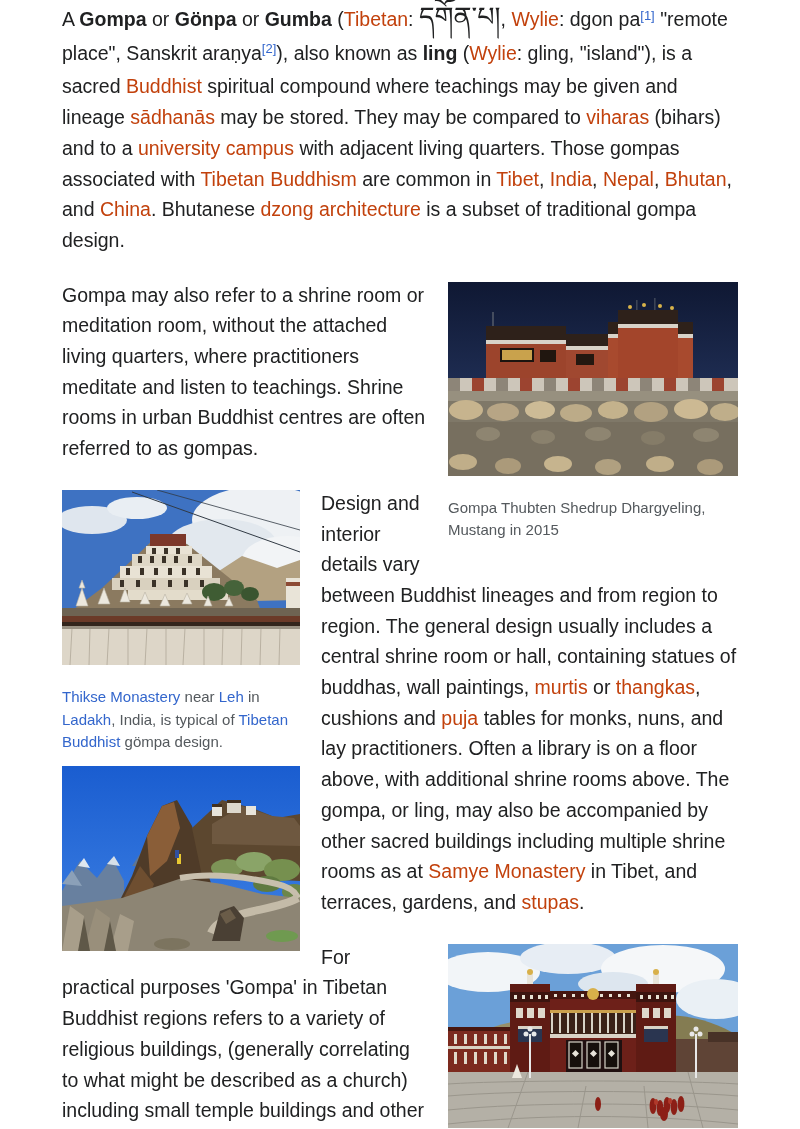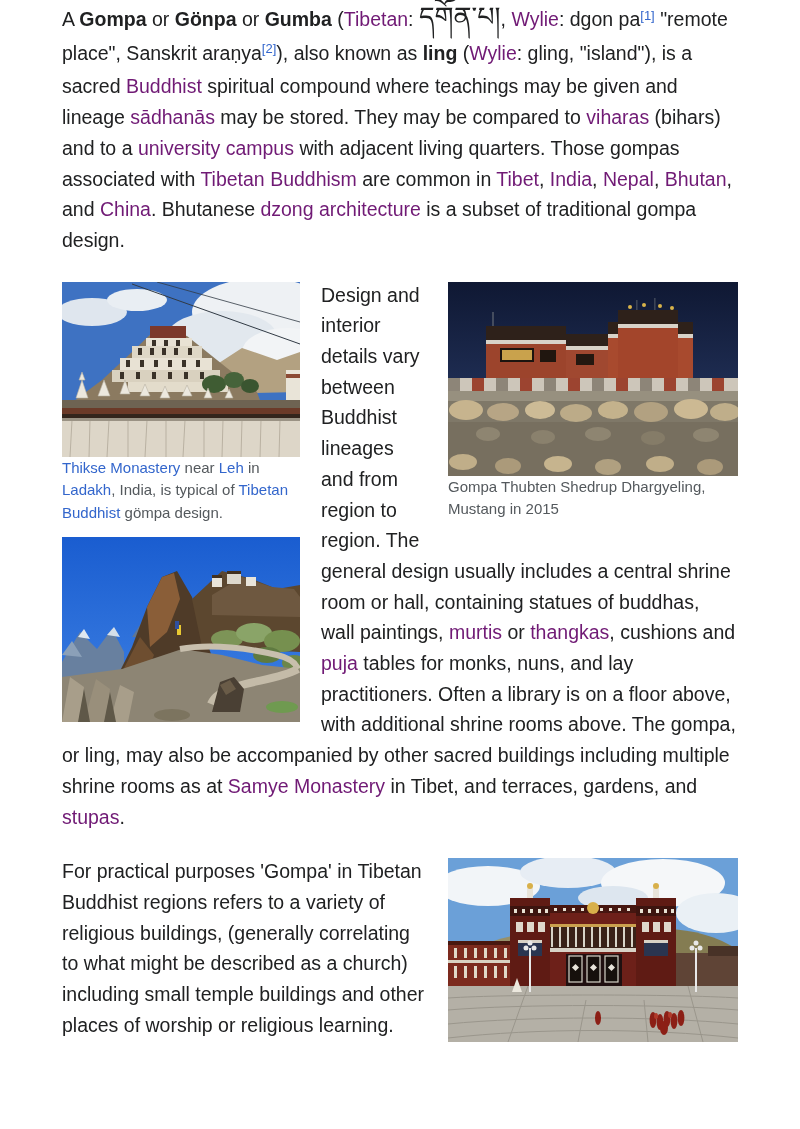--- a/index.html
+++ b/index.html
@@ -1,28 +1,28 @@
 <!DOCTYPE html>
 <html><head>
 <meta charset="utf-8">
 <style>
   html,body{margin:0;padding:0;background:#fff;}
   body{font-family:"Liberation Sans","DejaVu Sans",sans-serif;color:#202122;}
   .page{width:800px;padding:2px 62px 30px;box-sizing:border-box;overflow:hidden;}
   p{margin:24px 0;font-size:19.5px;line-height:30.7px;color:#202122;}
   p.lead{margin-top:0;}
-  a.wlink{color:#701a75;text-decoration:none;cursor:pointer;}
+  a.wlink{color:#c2410c;text-decoration:none;cursor:pointer;}
   a.sup{color:#3366cc;text-decoration:none;font-size:13px;position:relative;top:-0.5em;cursor:pointer;}
   .b{font-weight:bold;text-align:right;}
   .i{}
   .tib{font-size:27px;}
   figure{margin:0;}
   .fr{float:right;clear:right;margin:2px 0 10px 21px;}
   .fl{float:left;clear:left;margin:2px 21px 10px 0;}
-  figcaption{font-size:15px;line-height:22.7px;color:#54595d;margin-top:0;}
+  figcaption{font-size:15px;line-height:22.7px;color:#54595d;margin-top:21px;}
   figcaption a.wlink{color:#3366cc;}
   .nowrap{white-space:nowrap;}
   .thumb svg{display:block;}
 </style>
 </head>
 <body>
 
 <div class="page">
 
   <p class="lead"><span>A </span><span class="b">Gompa</span><span> or </span><span class="b">Gönpa</span><span> or </span><span class="b">Gumba</span><span> (</span><a href="#" class="wlink">Tibetan</a><span>: </span><span class="tib">དགོན་པ།</span><span>, </span><a href="#" class="wlink">Wylie</a><span>: </span><span class="i">dgon pa</span><a href="#" class="sup">[1]</a><span> "remote place", Sanskrit </span><span class="i">araṇya</span><a href="#" class="sup">[2]</a><span>), also known as </span><span class="b">ling</span><span> (</span><a href="#" class="wlink">Wylie</a><span>: </span><span class="i">gling</span><span>, "island"), is a sacred </span><a href="#" class="wlink">Buddhist</a><span> spiritual compound where teachings may be given and lineage </span><a href="#" class="wlink">sādhanās</a><span> may be stored. They may be compared to </span><a href="#" class="wlink">viharas</a><span> (bihars) and to a </span><a href="#" class="wlink">university campus</a><span> with adjacent living quarters. Those gompas associated with </span><a href="#" class="wlink">Tibetan Buddhism</a><span> are common in </span><a href="#" class="wlink">Tibet</a><span>, </span><a href="#" class="wlink">India</a><span>, </span><a href="#" class="wlink">Nepal</a><span>, </span><a href="#" class="wlink">Bhutan</a><span>, and </span><a href="#" class="wlink">China</a><span>. Bhutanese </span><a href="#" class="wlink">dzong architecture</a><span> is a subset of traditional gompa design.</span></p>
@@ -101,20 +101,21 @@
         <ellipse cx="60" cy="184" rx="13" ry="8" fill="#ab9a7a"></ellipse>
         <ellipse cx="110" cy="182" rx="14" ry="8" fill="#c6b48e"></ellipse>
         <ellipse cx="160" cy="185" rx="13" ry="8" fill="#b0a080"></ellipse>
         <ellipse cx="212" cy="182" rx="14" ry="8" fill="#c0ae89"></ellipse>
         <ellipse cx="262" cy="185" rx="13" ry="8" fill="#ab9a7a"></ellipse>
       </svg>
     </div>
     <figcaption style="width:290px;"><span>Gompa Thubten Shedrup Dhargyeling, Mustang in 2015</span></figcaption>
   </figure>
 
+  <p><span>Gompa may also refer to a shrine room or meditation room, without the attached living quarters, where practitioners meditate and listen to teachings. Shrine rooms in urban Buddhist centres are often referred to as gompas.</span></p>
 
   <figure class="fl">
     <div class="thumb">
       <svg width="238" height="175" viewBox="0 0 238 175" xmlns="http://www.w3.org/2000/svg">
         <rect width="238" height="175" fill="#3e72c2"></rect>
         <ellipse cx="200" cy="30" rx="70" ry="34" fill="#eef1f4"></ellipse>
         <ellipse cx="160" cy="55" rx="55" ry="26" fill="#e2e8ee"></ellipse>
         <ellipse cx="225" cy="70" rx="45" ry="24" fill="#f2f4f6"></ellipse>
         <ellipse cx="30" cy="30" rx="35" ry="14" fill="#dfe6ee"></ellipse>
         <ellipse cx="75" cy="18" rx="30" ry="11" fill="#e9eef3"></ellipse>

